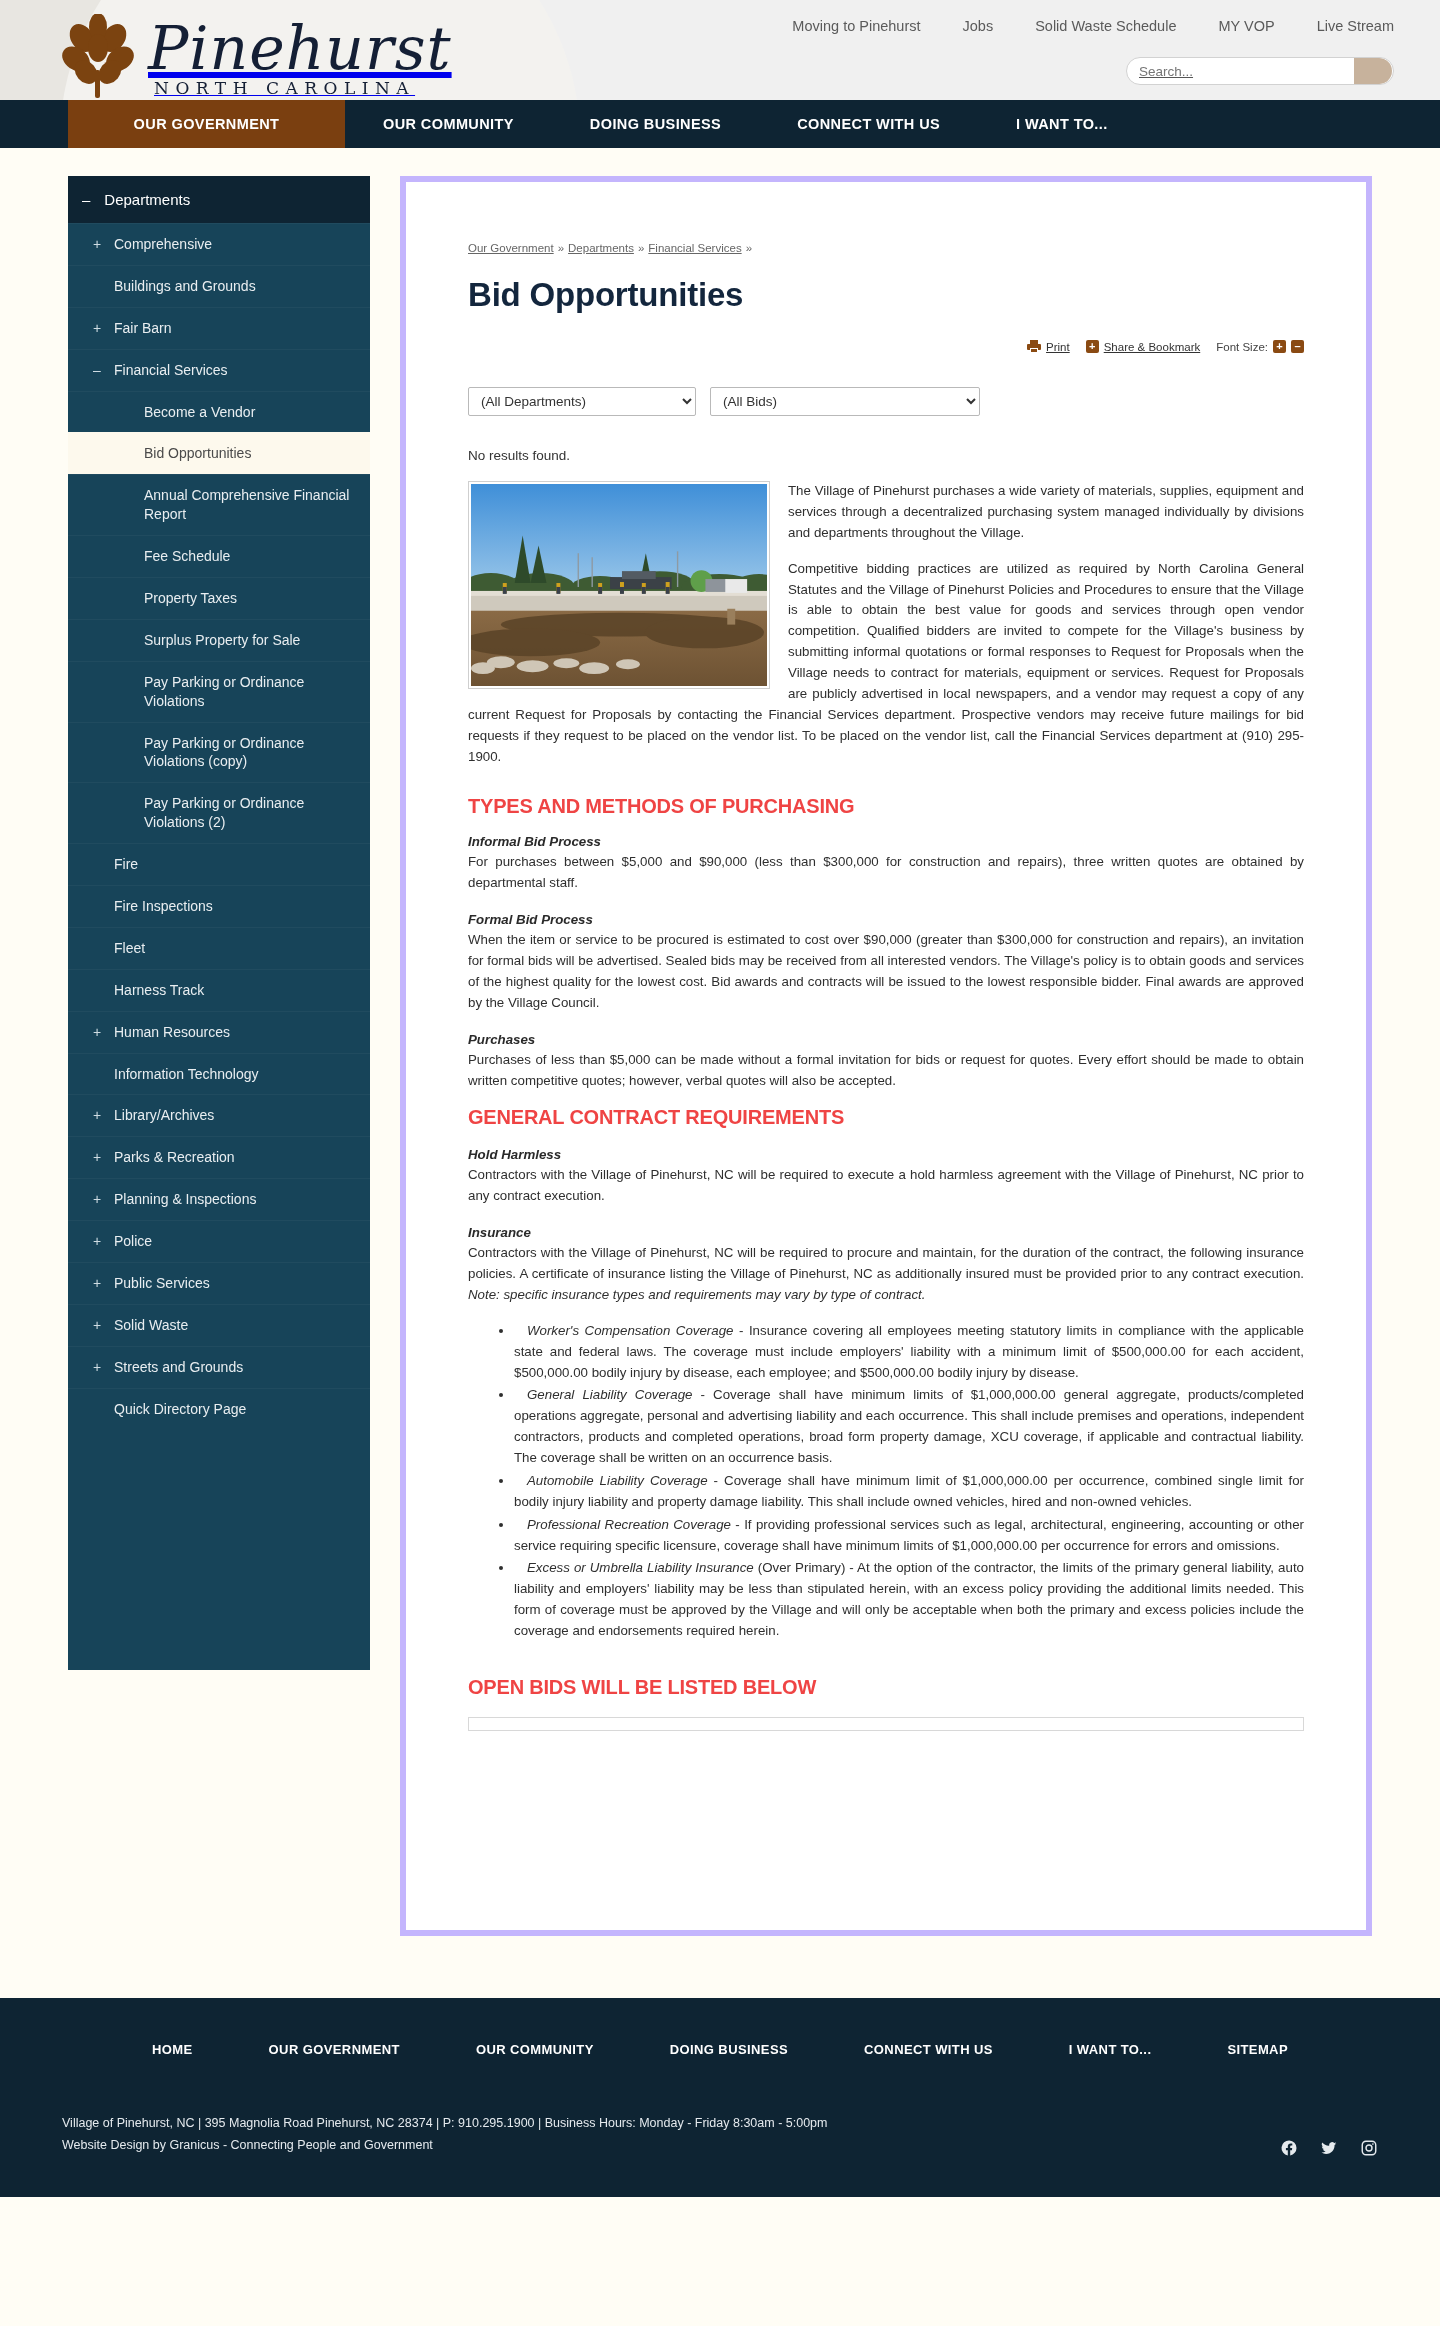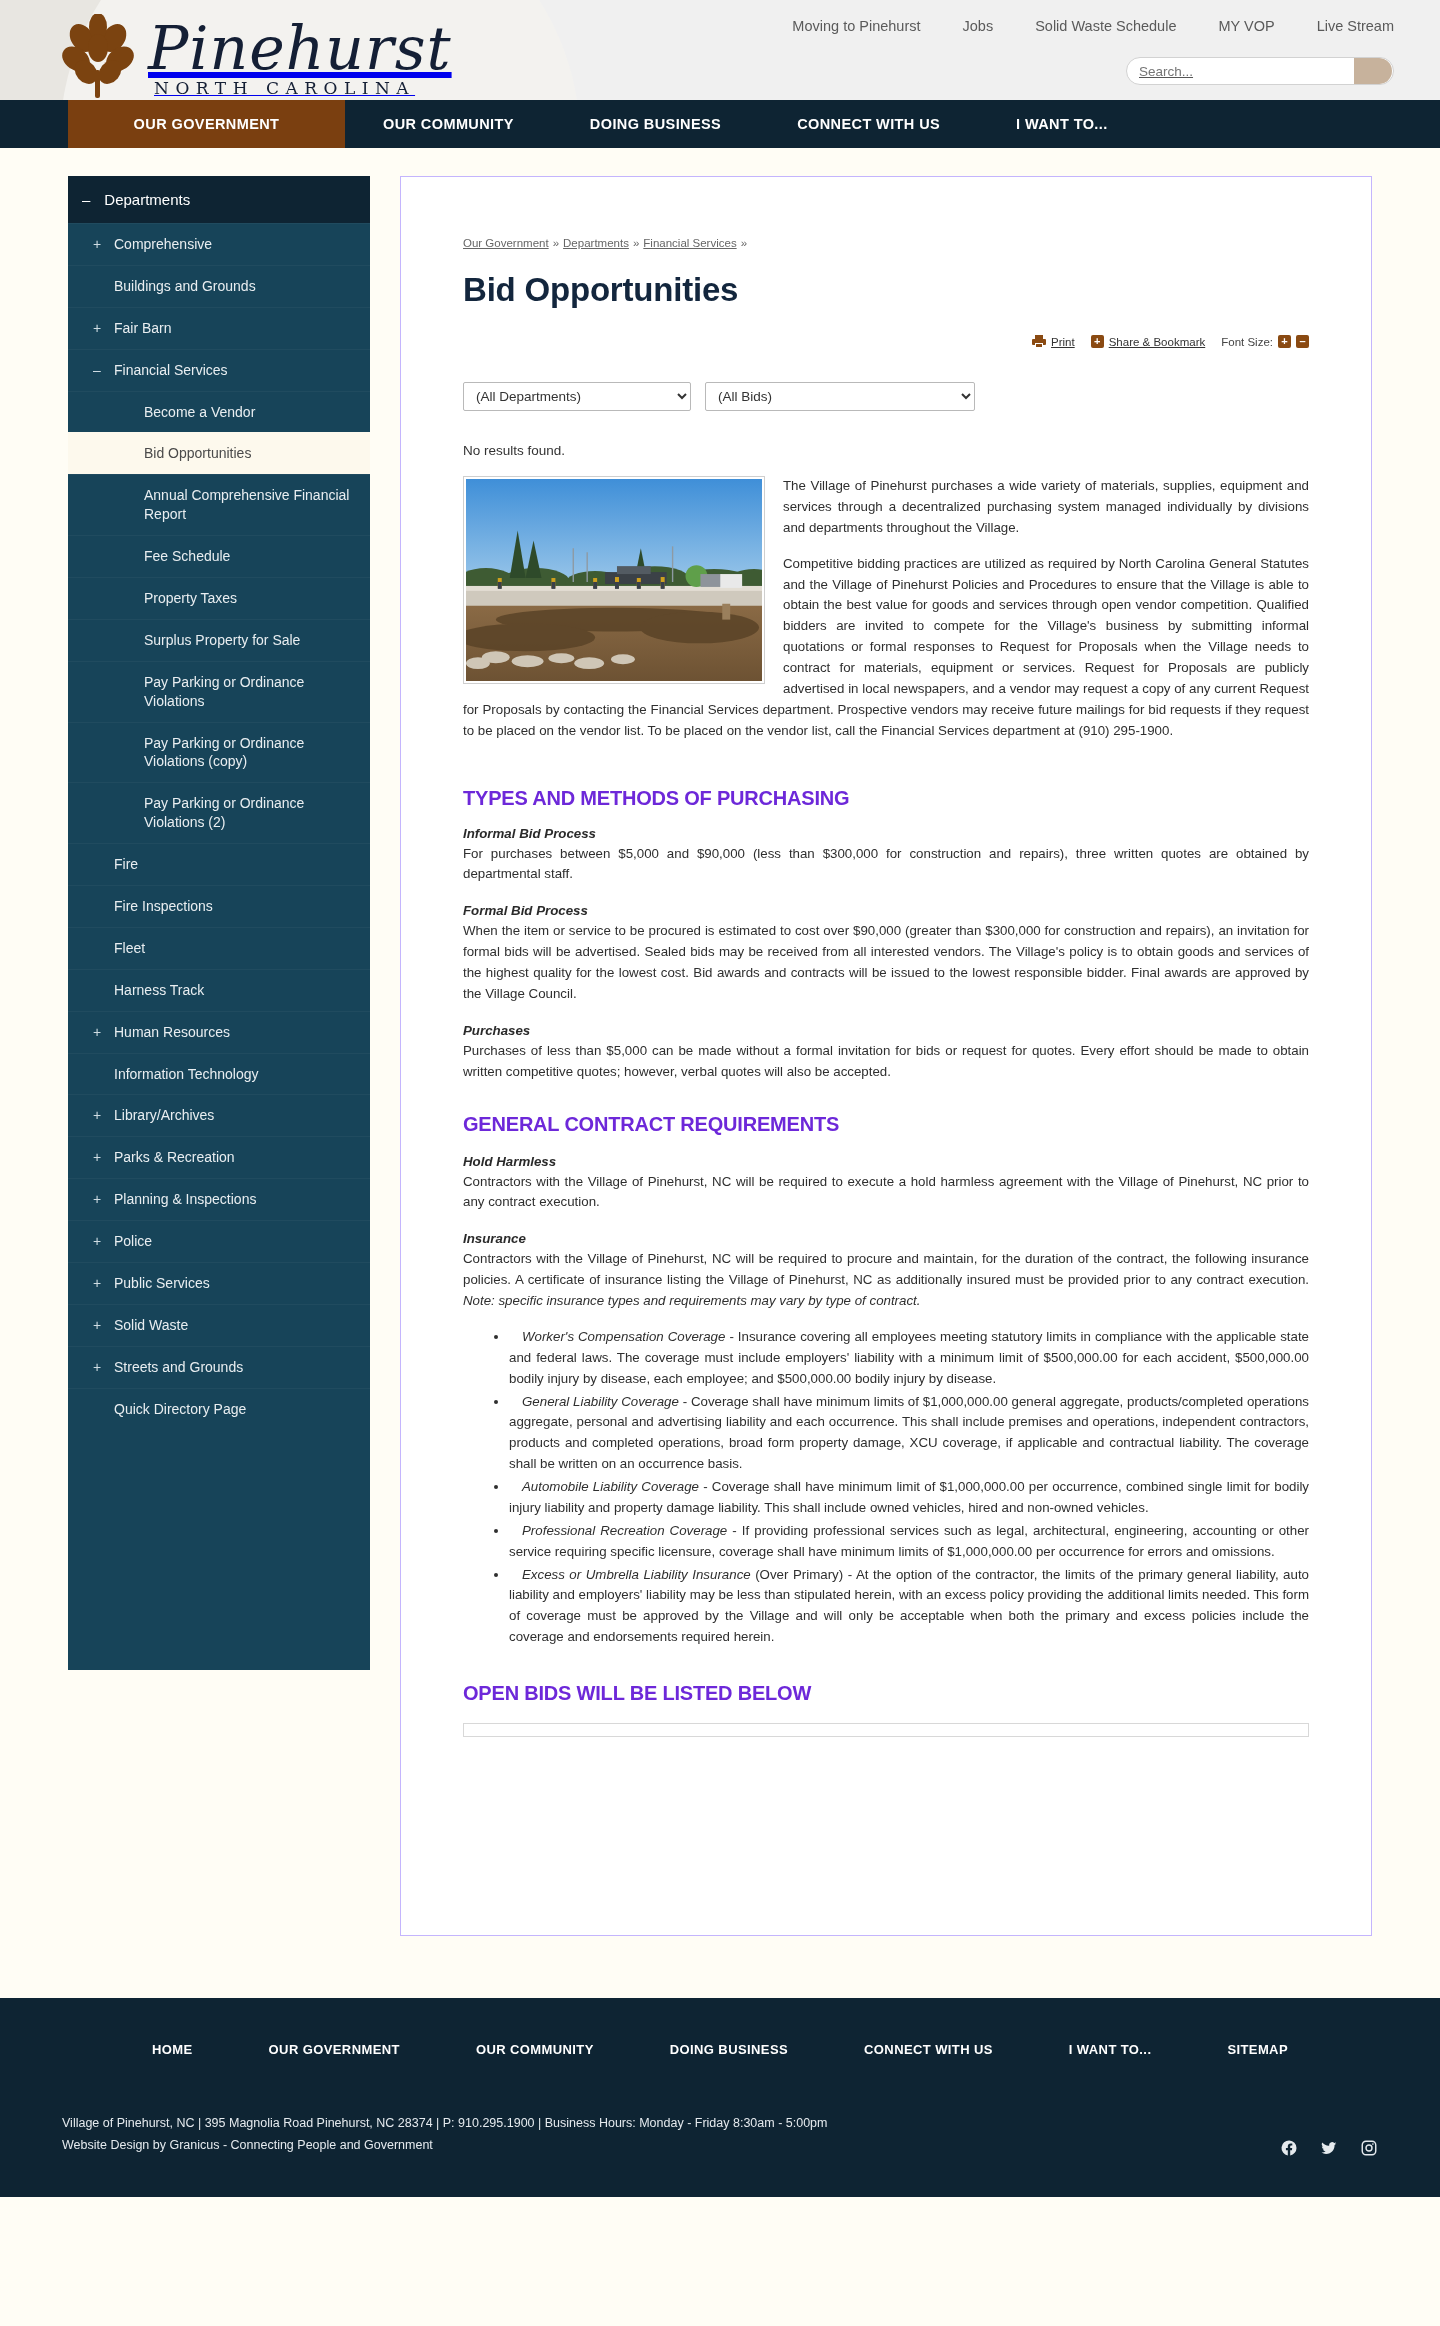--- a/index.html
+++ b/index.html
@@ -89,21 +89,21 @@
   }
   .sb-item .tog { width:14px; text-align:center; flex:0 0 14px; font-size:14px; color:#cfdce3;}
   .sb-item .lbl { flex:1; }
   .sb-item.lvl1 { padding-left:22px; }
   .sb-item.lvl2 { padding-left:52px; }
   .sb-item.active { background:#fdf9ed; color:#4a4a4a; }
   .sb-item.active .lbl { color:#4a4a4a; }
 
   
   .content {
-    flex:1; background:#fff; border:1px solid #c4b5fd;
+    flex:1; background:#fff; border:6px solid #c4b5fd;
     padding:60px 62px 32px 62px; min-height:1760px;
   }
   .crumbs { font-size:11.5px; color:#666; margin-bottom:22px; }
   .crumbs a { color:#666; text-decoration:underline; }
   .crumbs span.sep { padding:0 4px; }
   h1.title {
     font-size:33px; color:#13263d; margin:0 0 26px 0;
     font-weight:bold; letter-spacing:-0.2px;
   }
   .tools { display:flex; justify-content:flex-end; align-items:center; gap:16px; margin-bottom:34px; font-size:11.5px; color:#444;}
@@ -133,22 +133,22 @@
   .photo {
     float:left; width:302px; height:208px; margin:0 18px 10px 0;
     border:1px solid #cfcfcf; padding:2px; background:#fff;
   }
   .photo .inner { width:100%; height:100%; position:relative; overflow:hidden; }
   p.body {
     font-size:13.3px; line-height:1.57; color:#2f2f2f;
     text-align:justify; margin:0 0 15px 0;
   }
   h2.sec {
-    font-size:20px; color:#6d28d9; font-weight:bold;
-    margin:30px 0 16px 0; letter-spacing:-0.2px;
+    font-size:20px; color:#ef4444; font-weight:bold;
+    margin:13px 0 16px 0; letter-spacing:-0.2px;
   }
   h3.sub {
     font-size:13.3px; font-style:italic; font-weight:bold;
     color:#2a2a2a; margin:18px 0 3px 0;
   }
   h3.sub:first-of-type { margin-top:0; }
   ul.cov { margin:10px 0 0 0; padding-left:46px; }
   ul.cov li {
     font-size:13.3px; line-height:1.57; color:#2f2f2f;
     text-align:justify; margin-bottom:2px;

